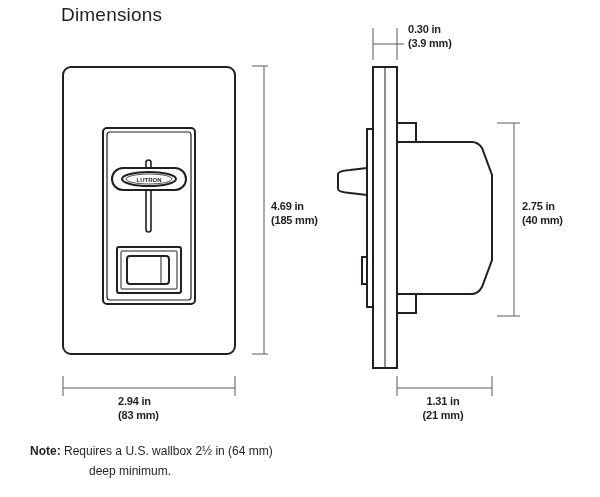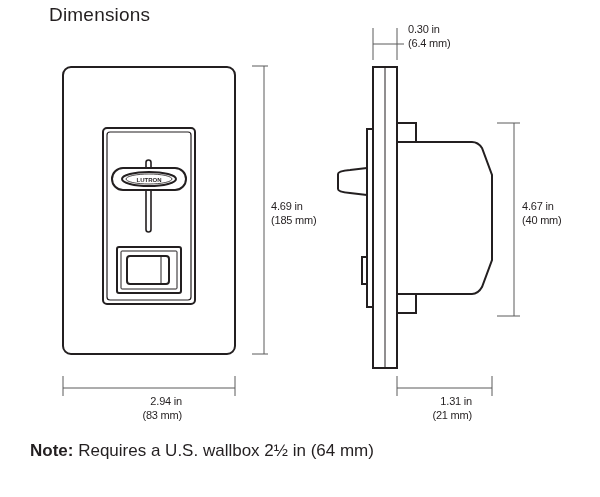--- a/index.html
+++ b/index.html
@@ -1,20 +1,20 @@
 <!DOCTYPE html>
 <html><head>
 <meta charset="utf-8">
 <style>
   html, body { margin: 0; padding: 0; background: #ffffff; }
   body { width: 600px; height: 497px; position: relative; overflow: hidden; font-family: "Liberation Sans", sans-serif; color: #231f20; }
-  .title { position: absolute; left: 49px; top: 4px; font-size: 19px; font-weight: normal; letter-spacing: 0.2px; }
+  .title { position: absolute; left: 61px; top: 4px; font-size: 19px; font-weight: normal; letter-spacing: 0.2px; }
   svg { position: absolute; left: 0; top: 0; }
-  .dim-label { position: absolute; font-size: 11px; line-height: 14px; color: #231f20; font-family: "Liberation Sans", sans-serif; letter-spacing: -0.2px; }
-  .note { position: absolute; left: 30px; top: 441px; font-size: 17px; line-height: 20px; }
+  .dim-label { position: absolute; font-size: 11px; line-height: 14px; color: #231f20; font-family: "Liberation Sans", sans-serif; letter-spacing: -0.2px; font-weight: bold; }
+  .note { position: absolute; left: 30px; top: 441px; font-size: 12px; line-height: 20px; }
   .note b { font-weight: bold; }
   .note .cont { display: block; padding-left: 59px; }
 </style>
 </head>
 <body>
 
 <div class="title">Dimensions</div>
 
 <svg width="600" height="497" viewBox="0 0 600 497">
 
@@ -82,39 +82,40 @@
 
   <g stroke="#5a5a5a" stroke-width="1" fill="none">
     <line x1="397" y1="376" x2="397" y2="396"></line>
     <line x1="492" y1="376" x2="492" y2="396"></line>
     <line x1="397" y1="388" x2="492" y2="388"></line>
   </g>
 </svg>
 
 <div class="dim-label" style="left:408px; top:22px;">
   <div>0.30 in</div>
-  <div>(6.4 mm)</div>
+  <div>(3.9 mm)</div>
 </div>
 
 <div class="dim-label" style="left:271px; top:199px;">
   <div>4.69 in</div>
   <div>(185 mm)</div>
 </div>
 
 <div class="dim-label" style="left:522px; top:199px;">
-  <div>4.67 in</div>
+  <div>2.75 in</div>
   <div>(40 mm)</div>
 </div>
 
-<div class="dim-label" style="left:118px; top:394px; text-align:right; width:64px;">
+<div class="dim-label" style="left:118px; top:394px; text-align:left; width:64px;">
   <div>2.94 in</div>
   <div>(83 mm)</div>
 </div>
 
-<div class="dim-label" style="left:414px; top:394px; text-align:right; width:58px;">
+<div class="dim-label" style="left:414px; top:394px; text-align:center; width:58px;">
   <div>1.31 in</div>
   <div>(21 mm)</div>
 </div>
 
 <div class="note">
   <b>Note:</b>
   <span>Requires a U.S. wallbox 2½ in (64 mm)</span>
+  <span class="cont">deep minimum.</span>
 </div>
 
 </body></html>

